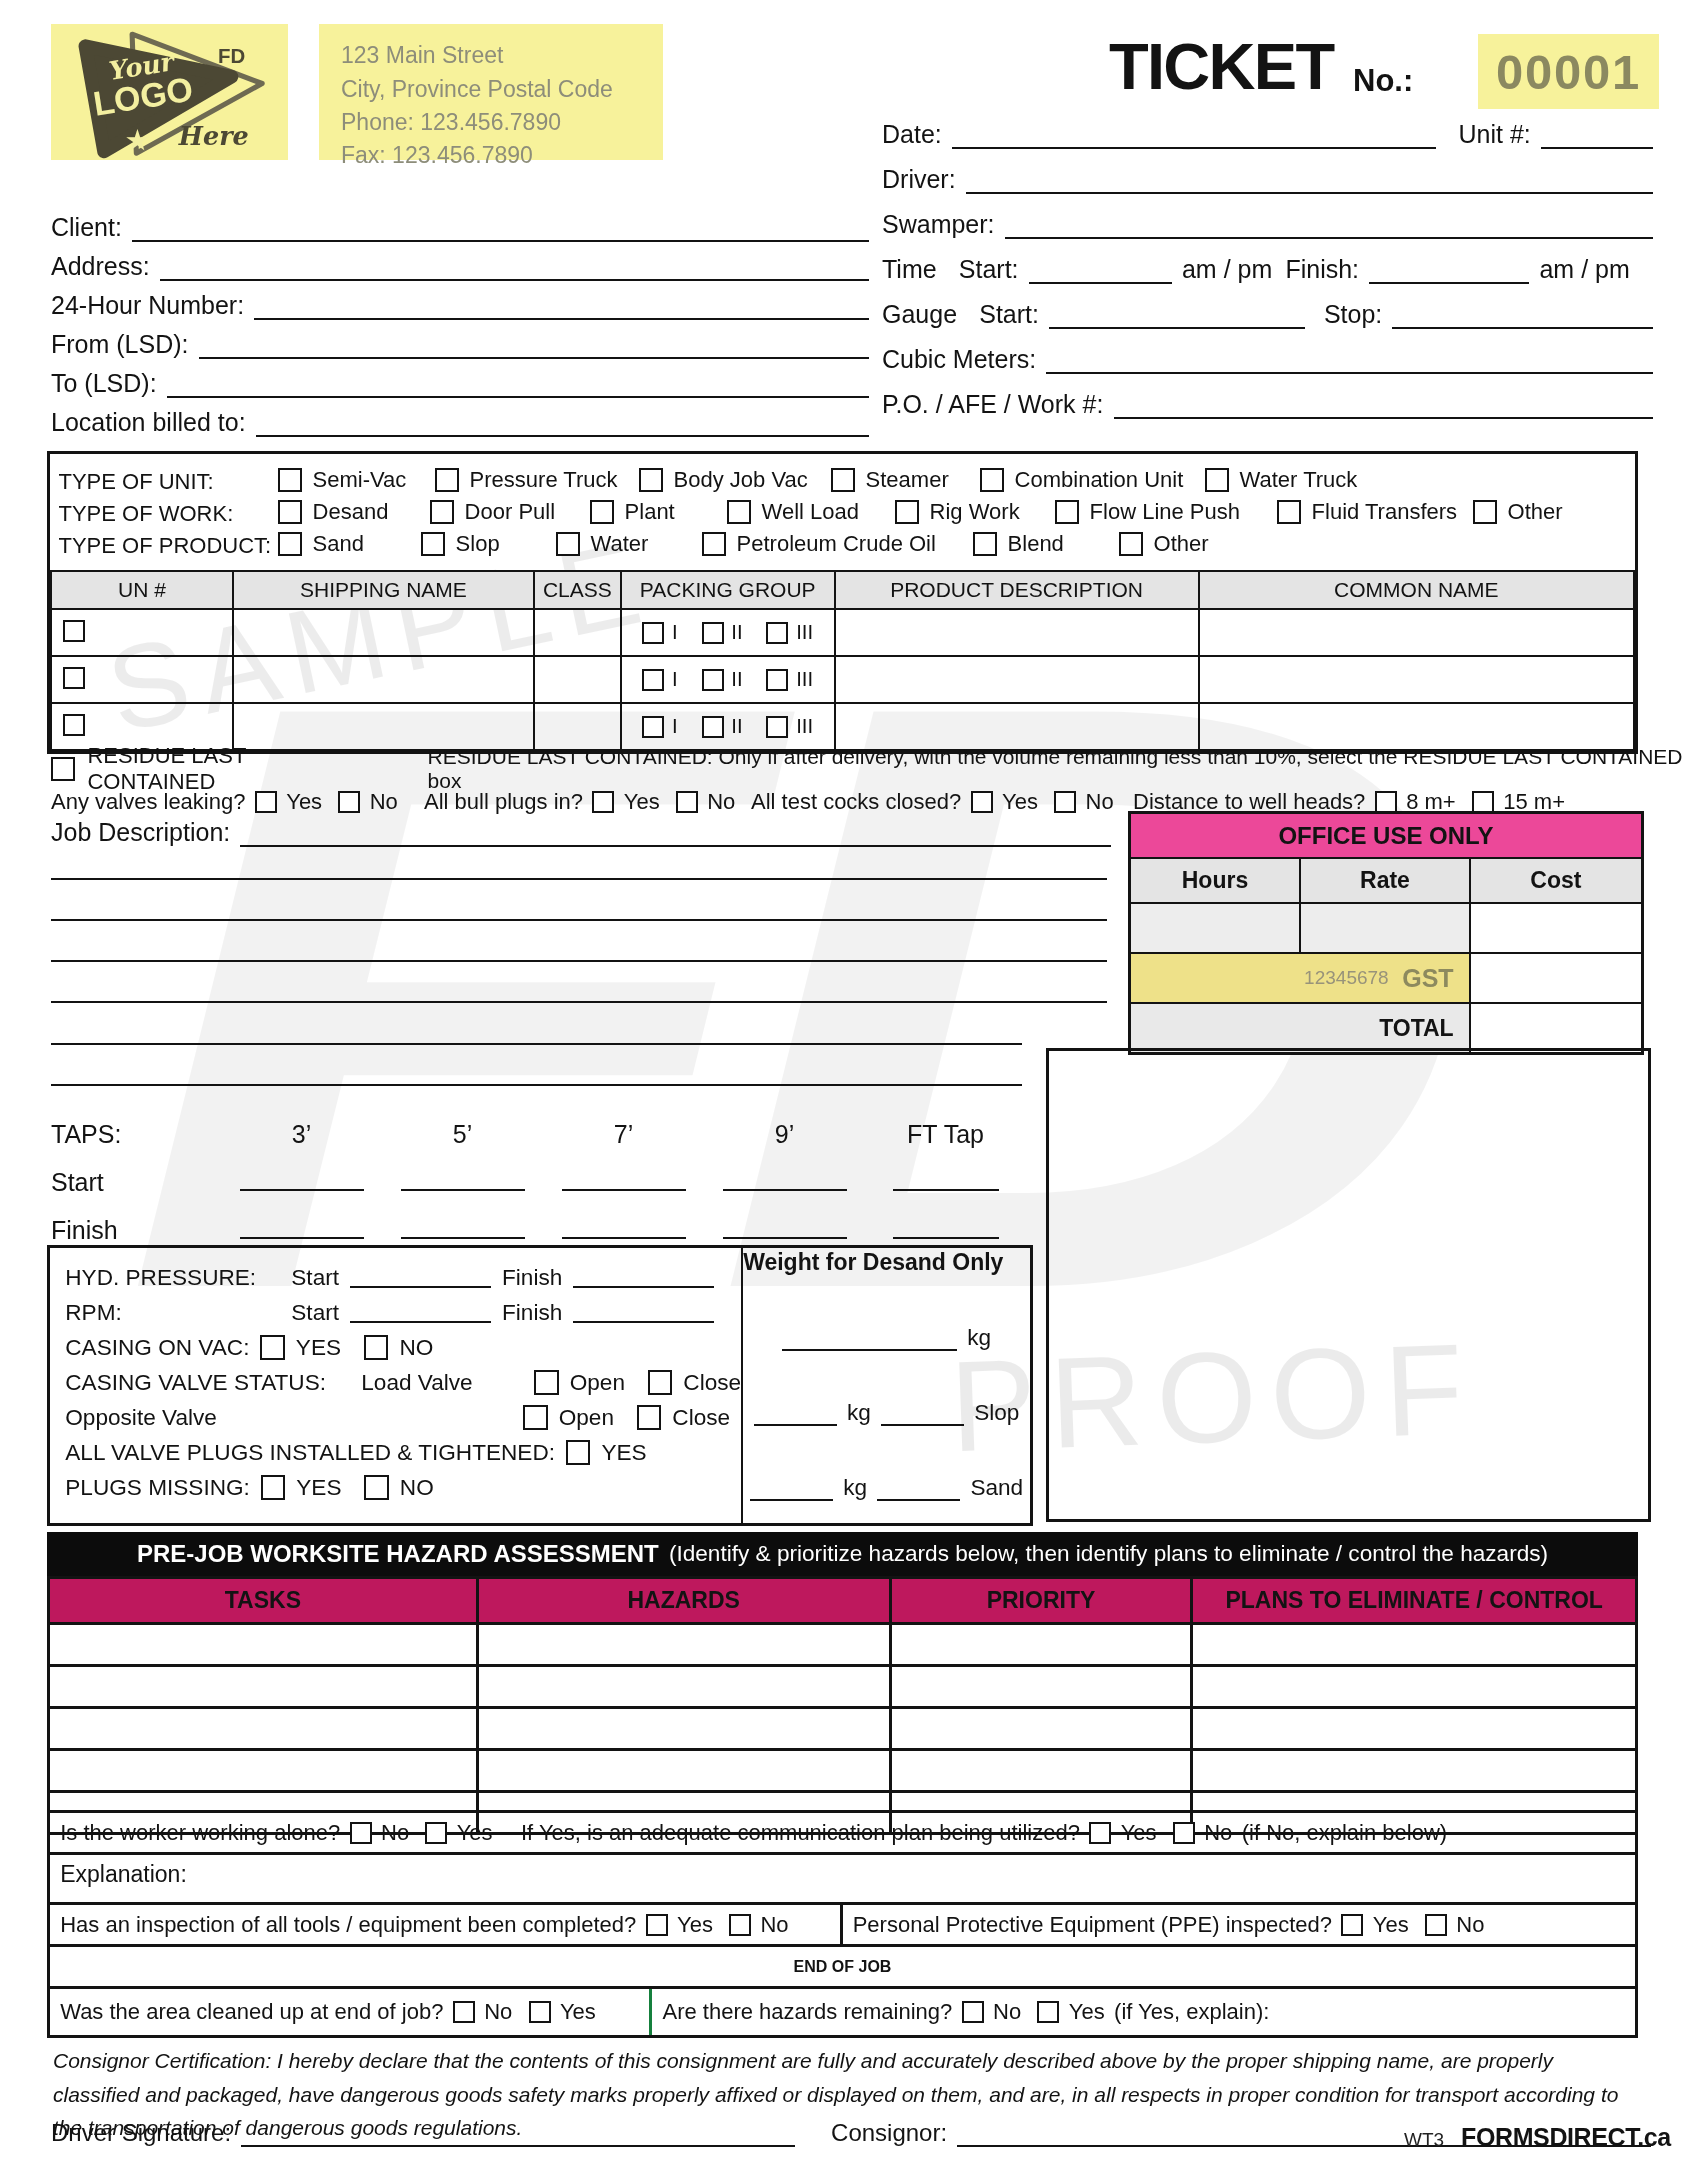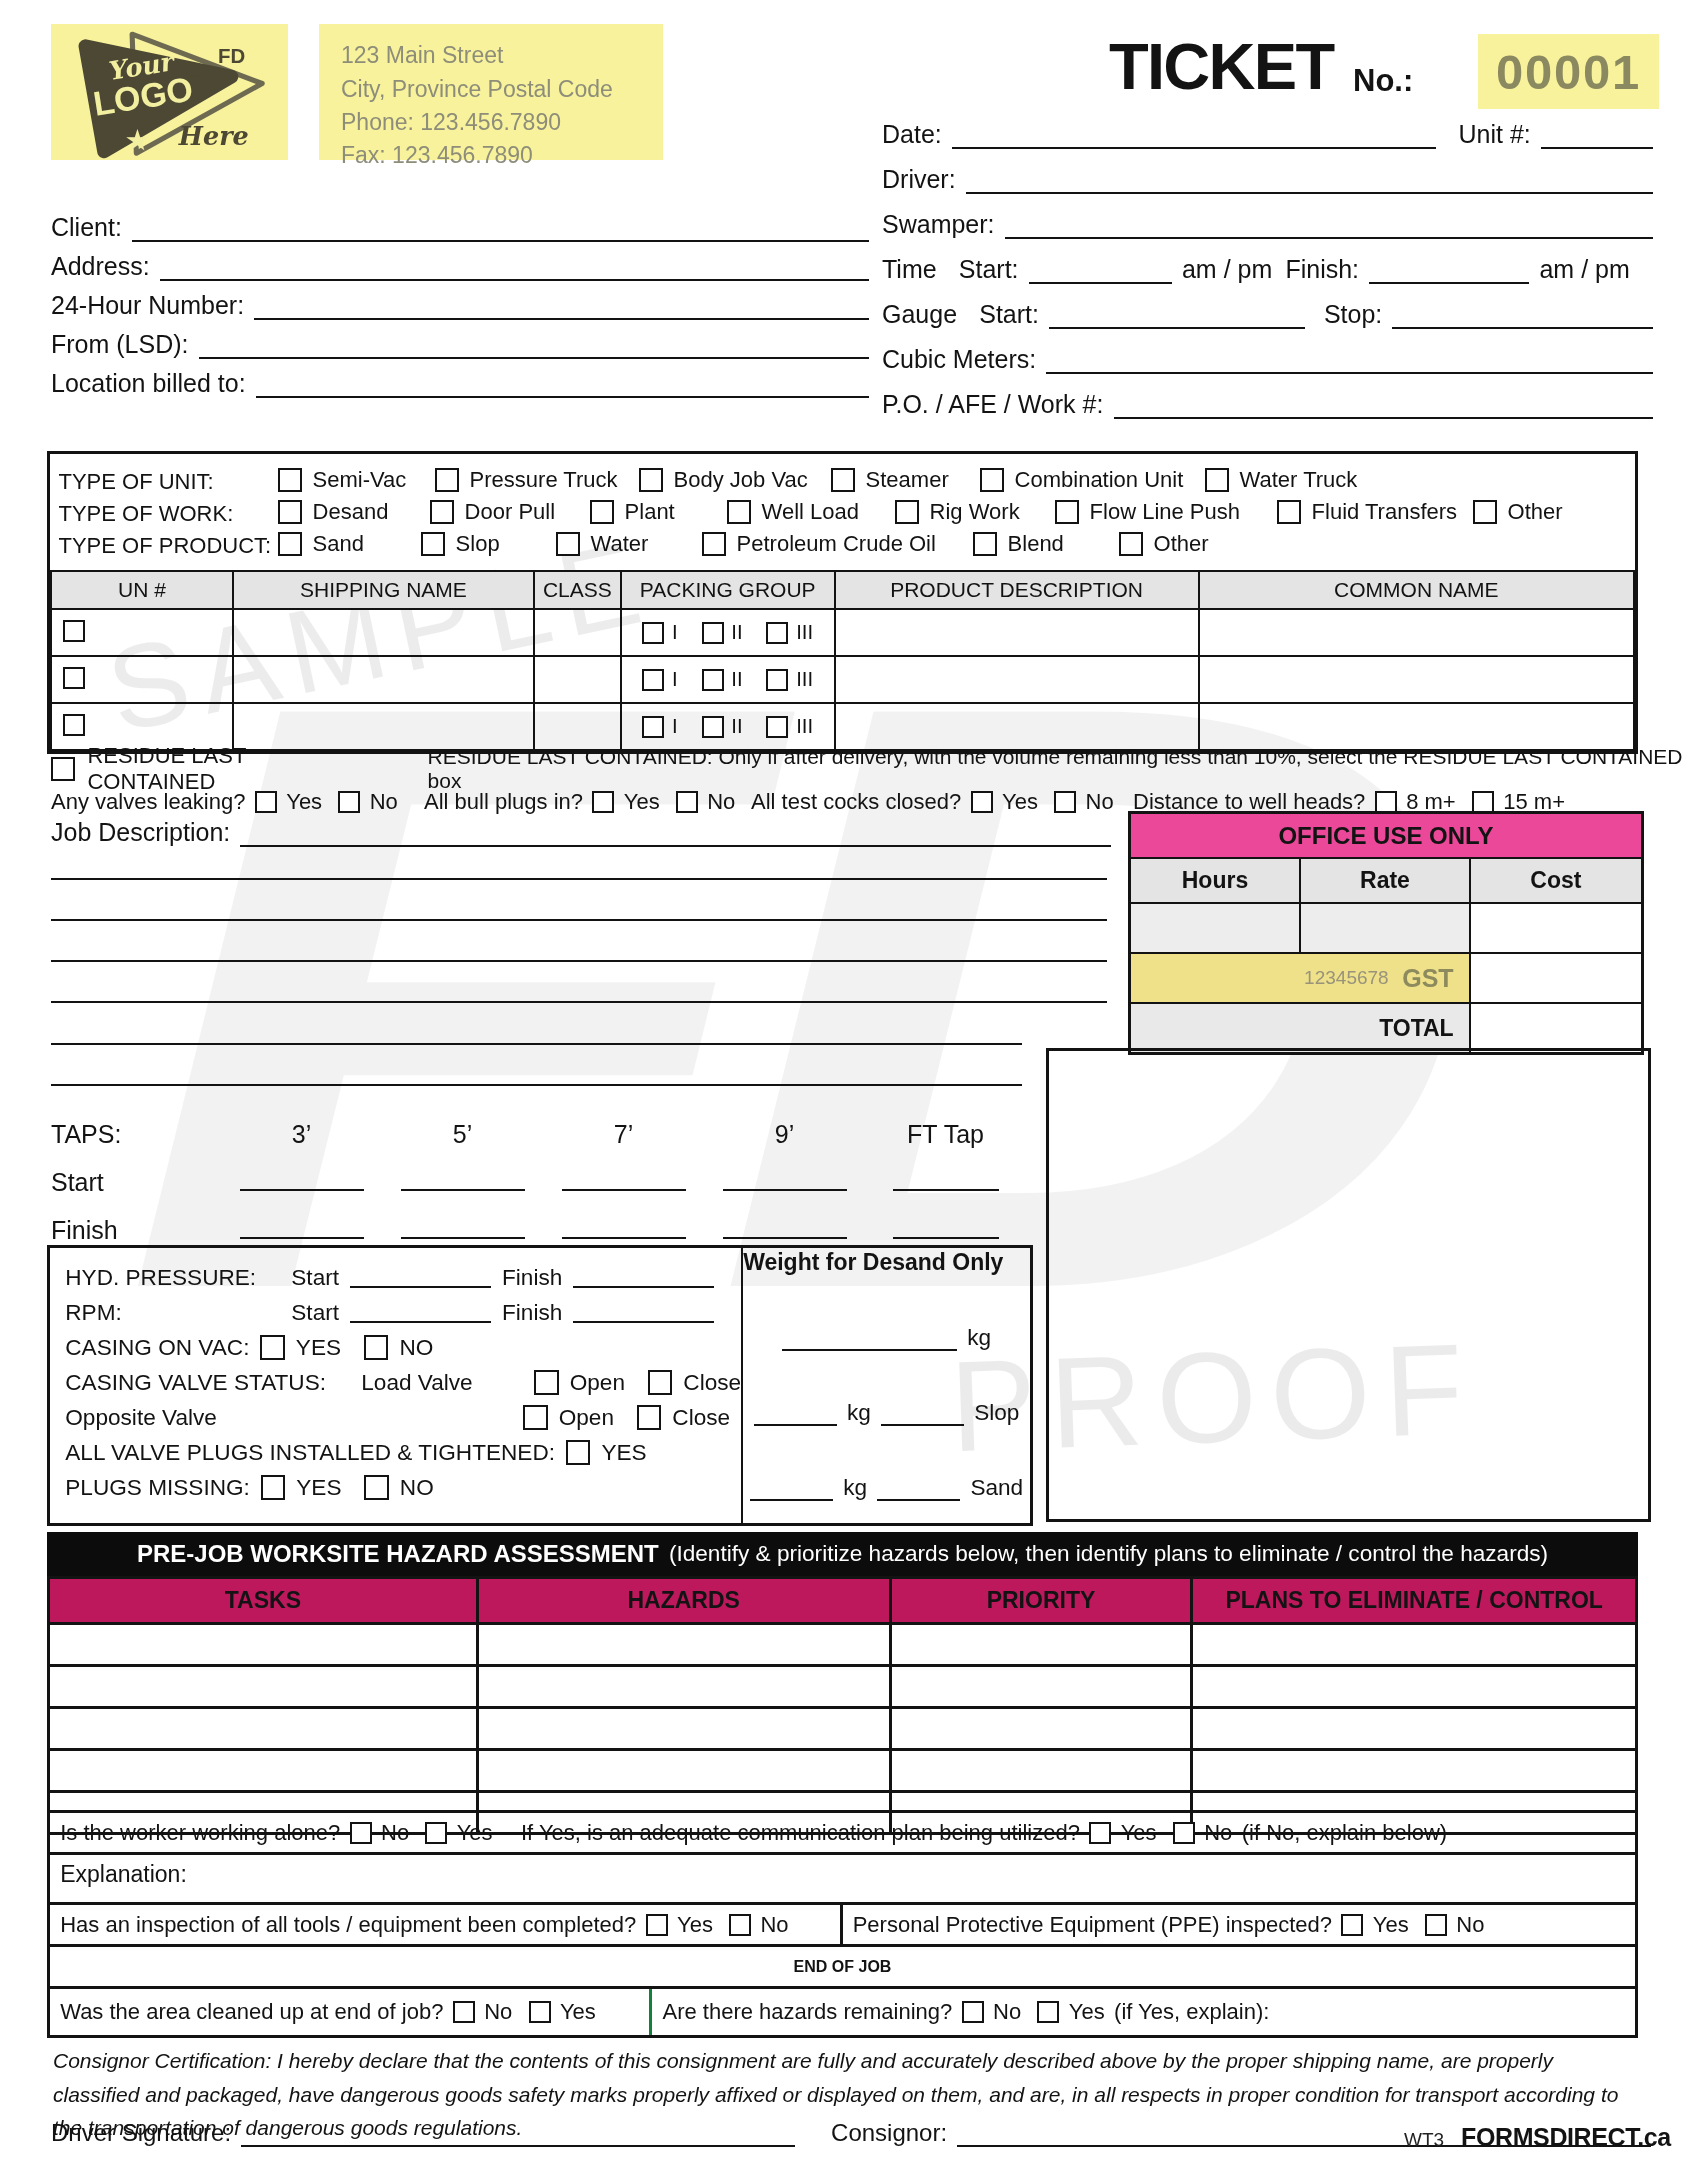--- a/index.html
+++ b/index.html
@@ -191,20 +191,24 @@
     <div class="row">
       <span class="lbl">Address:</span>
       <span class="ln grow"></span>
     </div>
     <div class="row">
       <span class="lbl">24-Hour Number:</span>
       <span class="ln grow"></span>
     </div>
     <div class="row">
       <span class="lbl">From (LSD):</span>
+      <span class="ln grow"></span>
+    </div>
+    <div class="row">
+      <span class="lbl">To (LSD):</span>
       <span class="ln grow"></span>
     </div>
     <div class="row">
       <span class="lbl">Location billed to:</span>
       <span class="ln grow"></span>
     </div>
   </div>
 
   <div class="types-box">
     <div style="padding:10.2px 0 3.4px 0">

